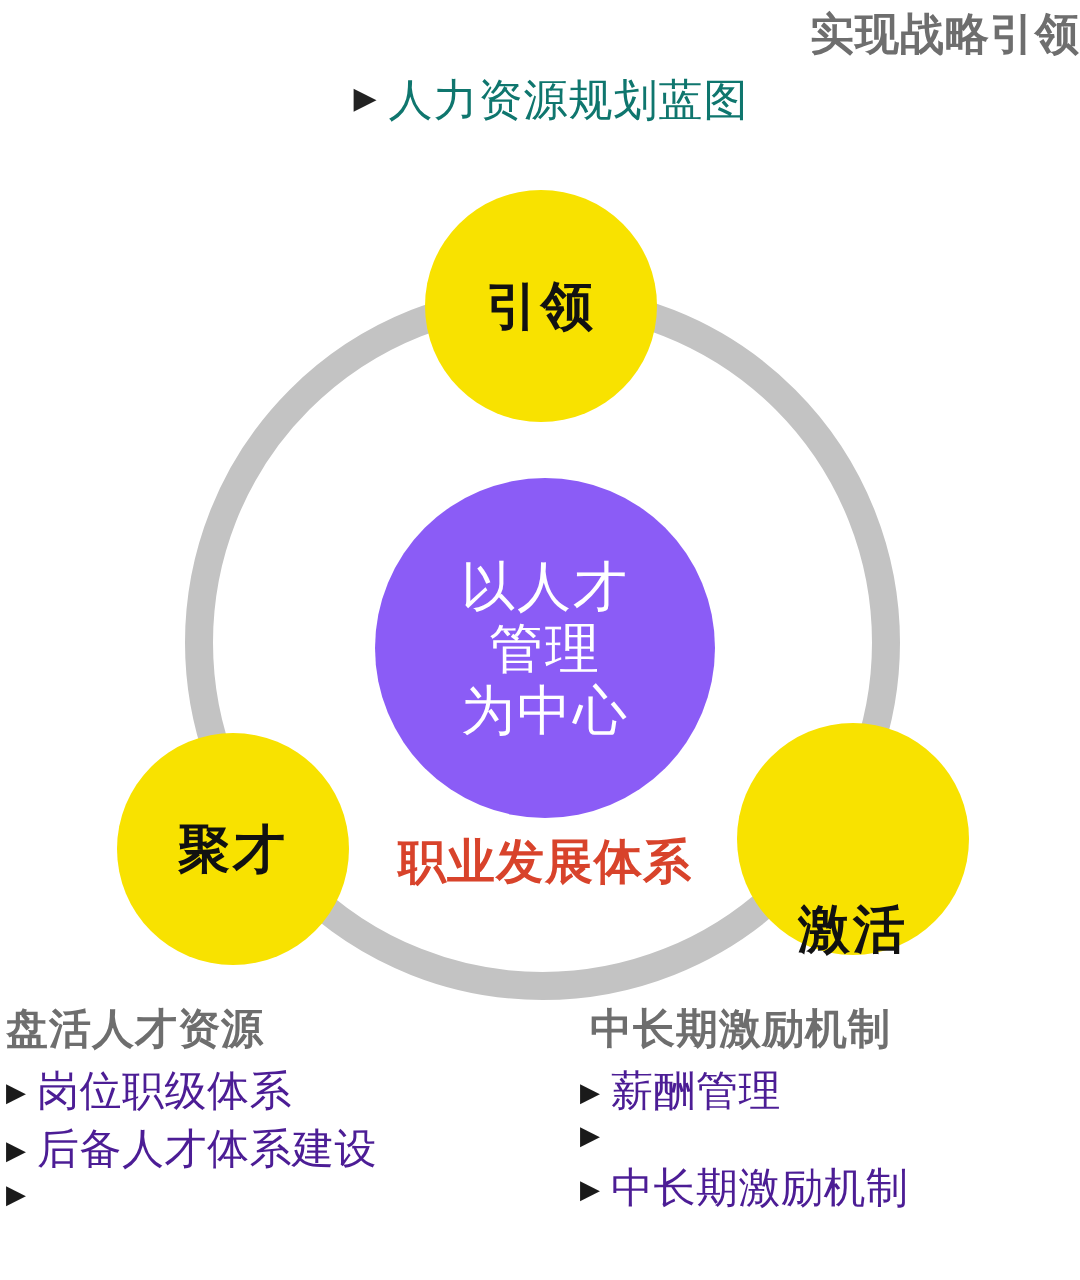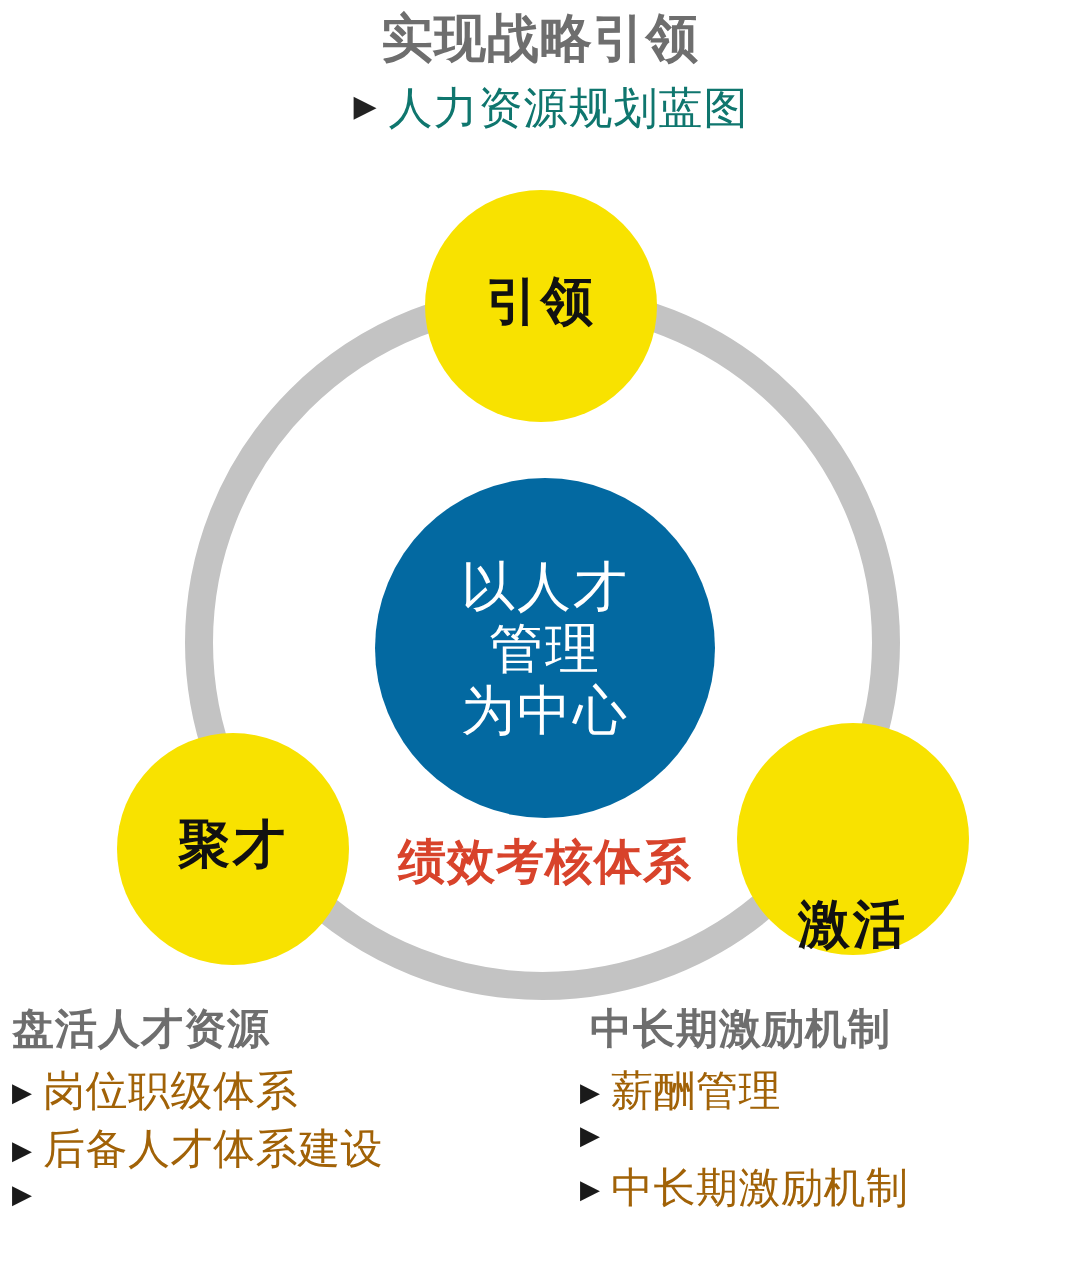--- a/index.html
+++ b/index.html
@@ -20,27 +20,28 @@
 
   
   .top-block {
     position: absolute;
     left: 0;
     top: 0;
     width: 1080px;
     text-align: center;
   }
   .top-heading {
-    font-size: 52px;
+    font-size: 44px;
     font-weight: bold;
     color: #6e6e6e;
     letter-spacing: 1px;
     line-height: 1.0;
     margin-top: 12px;
     display: block;
+    text-align: right;
   }
   .top-sub-row {
     display: flex;
     justify-content: center;
     align-items: center;
     margin-top: 22px;
     padding-left: 22px;
   }
   .top-sub-bullet {
     font-size: 30px;
@@ -80,21 +81,21 @@
   }
 
   
   .center-circle {
     position: absolute;
     left: 375px;
     top: 478px;
     width: 340px;
     height: 340px;
     border-radius: 50%;
-    background: #0369a1;
+    background: #8b5cf6;
     z-index: 2;
     display: flex;
     flex-direction: column;
     align-items: center;
     justify-content: center;
   }
   .center-line {
     color: #ffffff;
     font-size: 54px;
     font-weight: normal;
@@ -105,21 +106,20 @@
 
   
   .node {
     position: absolute;
     border-radius: 50%;
     background: #F8E200;
     z-index: 3;
     display: flex;
     align-items: center;
     justify-content: center;
-    font-family: Liberation Mono, monospace;
   }
   .node-label {
     font-size: 52px;
     font-weight: bold;
     color: #111111;
     letter-spacing: 3px;
     line-height: 1;
   }
   .node-top {
     left: 425px;
@@ -166,21 +166,21 @@
     width: 1080px;
     height: 280px;
     display: flex;
     justify-content: space-between;
     z-index: 5;
   }
   .col {
     width: 520px;
     box-sizing: border-box;
   }
-  .col-left { padding-left: 12px; }
+  .col-left { padding-left: 6px; }
   .col-right { padding-left: 20px; }
 
   .col-heading {
     font-size: 42px;
     font-weight: bold;
     color: #6e6e6e;
     letter-spacing: 1px;
     line-height: 1;
     margin: 8px 0 18px 0;
     display: block;
@@ -195,21 +195,21 @@
   .item-bullet {
     font-size: 26px;
     color: #1a1a1a;
     line-height: 1;
     margin-right: 11px;
     flex: 0 0 auto;
     transform: translateY(-4px);
   }
   .item-text {
     font-size: 42px;
-    color: #a16207;
+    color: #4c1d95;
     letter-spacing: 0.5px;
     line-height: 1.08;
     white-space: nowrap;
   }
 </style>
 </head>
 <body>
 
 <div class="top-block">
   <span class="top-heading">实现战略引领</span>
@@ -234,21 +234,21 @@
   </div>
 
   <div class="node node-left">
     <span class="node-label">聚才</span>
   </div>
 
   <div class="node node-right">
     <span class="node-label">激活</span>
   </div>
 
-  <div class="tagline">绩效考核体系</div>
+  <div class="tagline">职业发展体系</div>
 </div>
 
 <div class="bottom-cols">
 
   <div class="col col-left">
     <span class="col-heading">盘活人才资源</span>
 
     <div class="col-item">
       <span class="item-bullet">▶</span>
       <span class="item-text">岗位职级体系</span>

